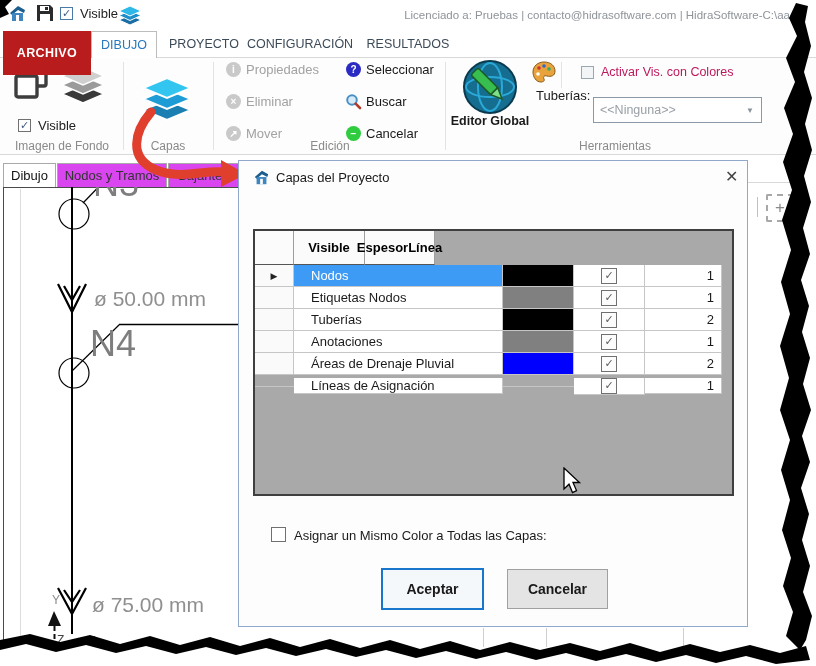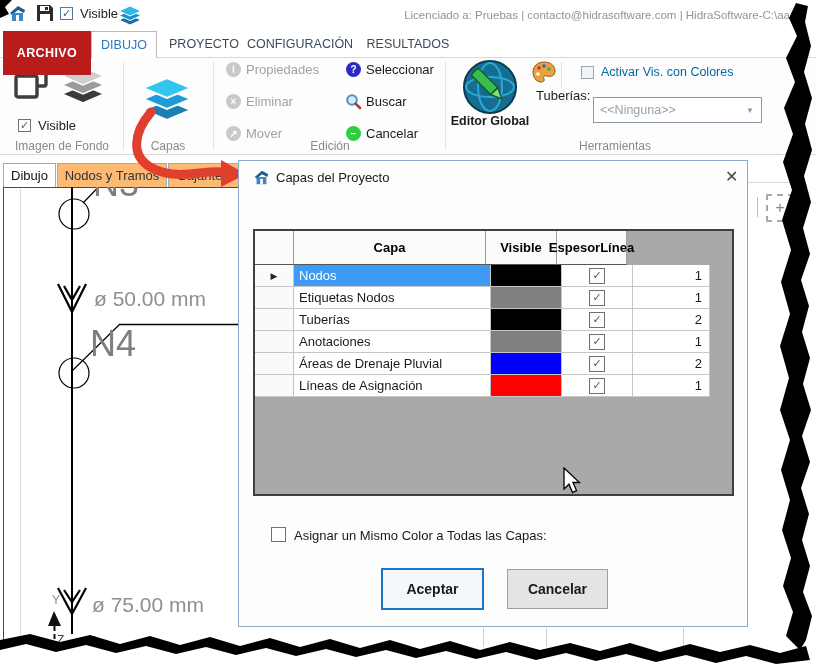--- a/index.html
+++ b/index.html
@@ -32,36 +32,36 @@
         color:#fff;font-weight:bold;font-size:10px;line-height:1;}
   .circ-dis{background:#c9c9c9;}
   .editor-label{font-size:12.5px;font-weight:bold;color:#1a1a1a;text-align:center;}
   .combo{border:1px solid #8b99a6;background:#fff;display:flex;align-items:center;}
   .combo .val{font-size:12.5px;color:#9aa0a6;padding-left:6px;flex:1;}
   .combo .arr{font-size:8px;color:#8a949c;padding-right:7px;}
   
   .doctab{font-size:13px;display:flex;align-items:center;justify-content:center;
           border:1px solid #a9a9a9;border-bottom:none;z-index:5;overflow:hidden;}
   .doctab.on{background:#fff;color:#111;}
-  .doctab.off{background:#fdba74;color:#333;}
+  .doctab.off{background:#d946ef;color:#333;}
   .plus-tool{border:2px dashed #a8a8a8;border-radius:2px;color:#8a8a8a;font-size:17px;
     display:flex;align-items:center;justify-content:center;z-index:4;}
   
   .dialog{background:#fdfdfd;border:1px solid #8FA8CC;z-index:20;}
   .dlg-title{font-size:13px;color:#1a1a1a;}
   .dlg-close{font-size:16px;color:#444;}
   .ltable{background:#a9a9a9;border:2px solid #3f3f3f;}
   .trow{display:flex;}
   .hcell{background:#fbfbfb;border-right:1px solid #9e9e9e;border-bottom:1px solid #555;
     font-weight:bold;font-size:13px;color:#000;display:flex;align-items:center;justify-content:center;
     text-align:center;}
   .rcell{background:#fff;border-right:1px solid #c6c6c6;border-bottom:1px solid #c6c6c6;
     font-size:13px;display:flex;align-items:center;}
   .selcol{background:#fafafa;justify-content:center;}
-  .namecell{padding-left:5px;}
+  .namecell{padding-left:17px;}
   .numcell{justify-content:flex-end;padding-right:7px;}
   .ckcell{justify-content:center;}
   .tchk{width:14px;height:14px;border:1px solid #707070;background:#fcfcfc;
     display:flex;align-items:center;justify-content:center;}
   .tchk span{font-size:11px;color:#5a5a5a;line-height:1;}
   .dlg-chk-label{font-size:13px;color:#1a1a1a;}
   .btn{display:flex;align-items:center;justify-content:center;font-weight:bold;font-size:14px;color:#1a1a1a;}
   .btn-accept{background:#f5f8fb;border:2px solid #1877CC;}
   .btn-cancel{background:#e4e4e4;border:1px solid #a0a0a0;}
   .overlay{pointer-events:none;}
@@ -207,21 +207,21 @@
 
   <svg class="a" style="left:532px;top:3px;" width="24" height="22" viewBox="0 0 24 22">
     <path d="M12,1 C19,1 23,5 23,10 C23,15 19,16 15,15 C12,14 11,16 12,18 C13,20 11,21 9,21 C4,21 1,16 1,11 C1,5 6,1 12,1 Z" fill="#E8A33D" stroke="#8a5a1a" stroke-width="1"></path>
     <circle cx="7" cy="7" r="1.8" fill="#c33"></circle>
     <circle cx="12" cy="5" r="1.8" fill="#36c"></circle>
     <circle cx="17" cy="8" r="1.8" fill="#3a6"></circle>
     <circle cx="6" cy="13" r="1.8" fill="#fff"></circle>
   </svg>
   <div class="a gsep" style="left:561px;top:4px;height:26px;"></div>
   <div class="a chk" style="left:581px;top:8px;width:13px;height:13px;border-color:#9aa6b0;background:#f2f4f6;"></div>
-  <div class="a" style="left:601px;top:7px;font-size:12.5px;color:#0369a1;">Activar Vis. con Colores</div>
+  <div class="a" style="left:601px;top:7px;font-size:12.5px;color:#be185d;">Activar Vis. con Colores</div>
   <div class="a" style="left:536px;top:30px;font-size:13px;color:#1a1a1a;">Tuberías:</div>
   <div class="a combo" style="left:593px;top:39px;width:169px;height:26px;">
     <span class="val nw">&lt;&lt;Ninguna&gt;&gt;</span>
     <span class="arr">▼</span>
   </div>
   <div class="a glabel" style="left:540px;top:81px;width:150px;">Herramientas</div>
 </div>
 
 <div class="a doctab on" style="left:3px;top:163px;width:53px;height:24px;">
   <span>Dibujo</span>
@@ -248,21 +248,20 @@
     <rect x="4" y="9" width="11" height="8" fill="#3e86c0"></rect>
     <rect x="8" y="11" width="3" height="6" fill="#fff"></rect>
   </svg>
   <div class="a dlg-title" style="left:37px;top:9px;">Capas del Proyecto</div>
   <div class="a dlg-close" style="left:486px;top:6px;">✕</div>
 
   <div class="a ltable" style="left:14px;top:68px;width:481px;height:267px;">
 
     <div class="trow" style="height:34px;">
       <div class="hcell" style="width:38px;"></div>
-      <div class="hcell" style="width:191px;">Capa</div>
       <div class="hcell" style="width:70px;">Visible</div>
       <div class="hcell" style="width:69px;flex-direction:row;line-height:15px;">
         <span>Espesor</span>
         <span>Línea</span>
       </div>
     </div>
 
     <div class="trow" style="height:22px;">
       <div class="rcell selcol" style="width:38px;">
         <span style="font-size:9px;color:#222;">▶</span>
@@ -318,21 +317,21 @@
       <div class="rcell namecell" style="width:191px;">Áreas de Drenaje Pluvial</div>
       <div class="rcell" style="width: 70px; background: rgb(0, 0, 255);"></div>
       <div class="rcell ckcell" style="width:70px;">
         <div class="tchk">
             <span>✓</span>
           </div>
       </div>
       <div class="rcell numcell" style="width:69px;">2</div>
     </div>
 
-    <div class="trow" style="height:22px;">
+    <div class="trow" style="height:22px;align-items:center;">
       <div class="rcell selcol" style="width:38px;"></div>
       <div class="rcell namecell" style="width:191px;">Líneas de Asignación</div>
       <div class="rcell" style="width: 70px; background: rgb(255, 0, 0);"></div>
       <div class="rcell ckcell" style="width:70px;">
         <div class="tchk">
             <span>✓</span>
           </div>
       </div>
       <div class="rcell numcell" style="width:69px;">1</div>
     </div>

